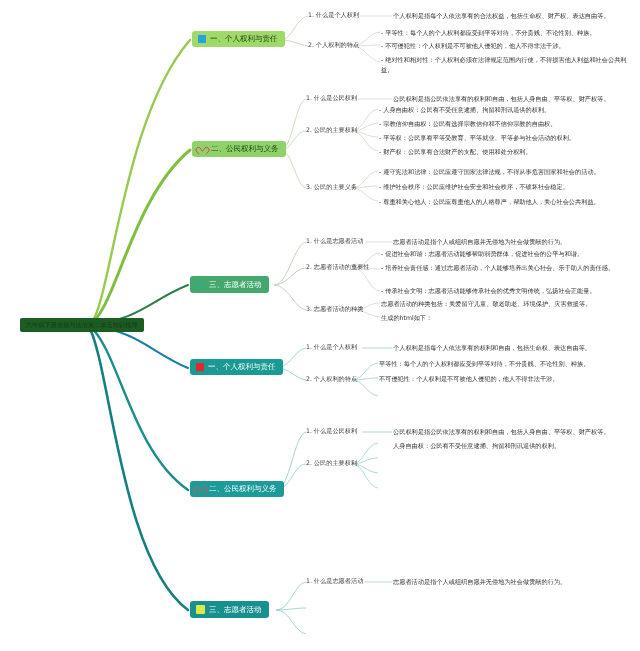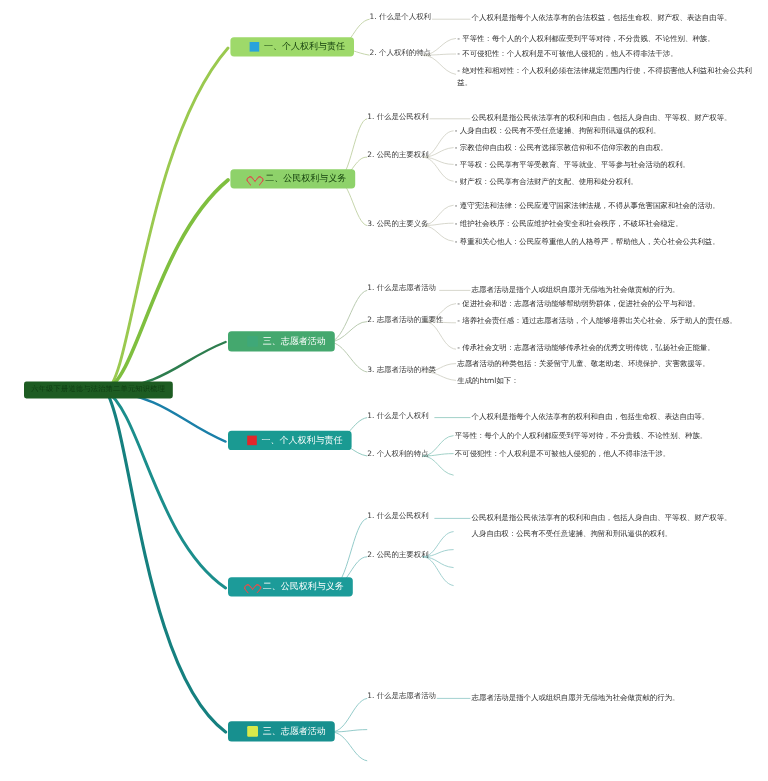--- a/index.html
+++ b/index.html
@@ -25,21 +25,21 @@
     white-space:nowrap;
     line-height:1;
   }
 
   
   .branch{
     position:absolute;
     display:flex;
     align-items:center;
     gap:4px;
-    padding:4px 7px 4px 16px;
+    padding:4px 7px 4px 6px;
     border-radius:3px;
     white-space:nowrap;
     line-height:1;
   }
   .branch .blabel{font-size:7.5px;}
   .branch-green{background:#9ed96a;color:#123d0b;}
   .branch-green2{background:#8ed26a;color:#123d0b;}
   .branch-midgreen{background:#44a86e;color:#ffffff;}
   .branch-teal{background:#1a9a92;color:#ffffff;}
   .branch-teal2{background:#1c9b99;color:#ffffff;}

